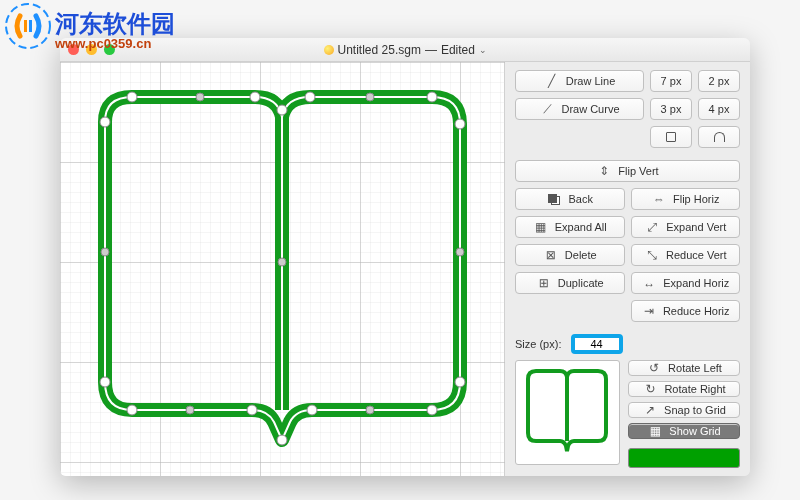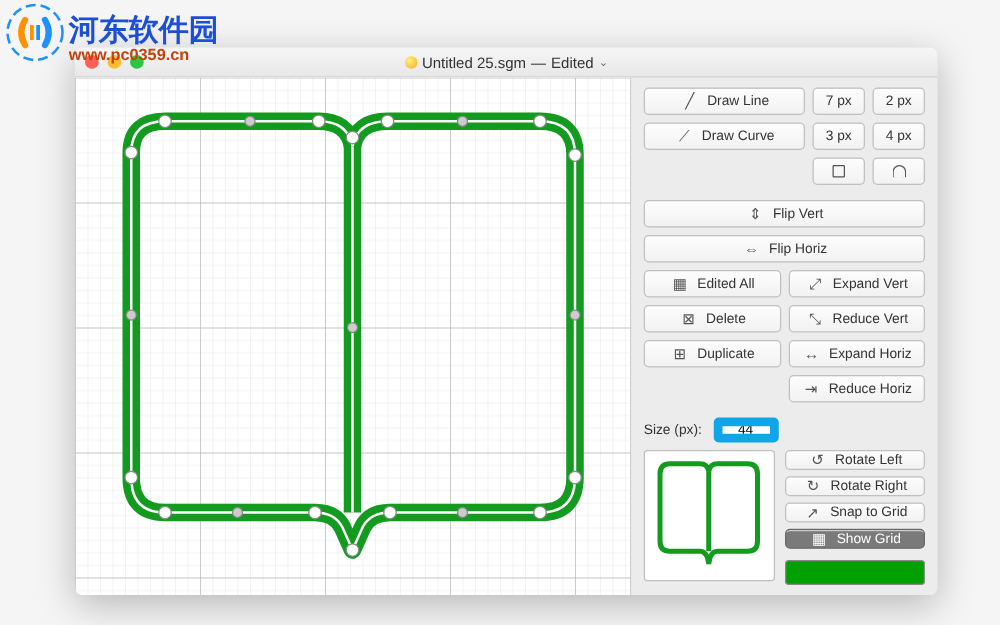--- a/index.html
+++ b/index.html
@@ -125,21 +125,21 @@
       display: flex;
       justify-content: center;
       color: #555;
       font-size: 12px;
     }
     .spacer { height: 10px; }
     .size-row { display: flex; align-items: center; gap: 8px; }
     .size-label { font-size: 11px; color: #333; flex: 1; }
     .size-field {
       width: 52px; height: 20px;
-      background: #fff; border: 7px solid #0ea5e9;
+      background: #fff; border: 4px solid #0ea5e9;
       border-radius: 4px; text-align: center;
       font-size: 11px;
     }
     .preview-row { display: flex; gap: 8px; }
     .preview {
       width: 105px; height: 105px;
       background: #fff;
       border: 1px solid #c0c0c0;
       border-radius: 3px;
       position: relative;
@@ -273,28 +273,37 @@
       <div class="spacer"></div>
 
       <div class="row">
         <div class="btn wide">
           <span class="icon-slot">⇕</span>
           <span>Flip Vert</span>
         </div>
       </div>
       <div class="row">
         <div class="btn wide">
+          <span class="icon-slot">
+              <span class="icon-stack filled">
+                <span class="a"></span>
+                <span class="b"></span>
+              </span>
+            </span>
+          <span>Back</span>
+        </div>
+        <div class="btn wide">
           <span class="icon-slot">⇔</span>
           <span>Flip Horiz</span>
         </div>
       </div>
       <div class="row">
         <div class="btn wide">
           <span class="icon-slot">▦</span>
-          <span>Edited All</span>
+          <span>Expand All</span>
         </div>
         <div class="btn wide">
           <span class="icon-slot">⤢</span>
           <span>Expand Vert</span>
         </div>
       </div>
       <div class="row">
         <div class="btn wide">
           <span class="icon-slot">⊠</span>
           <span>Delete</span>

